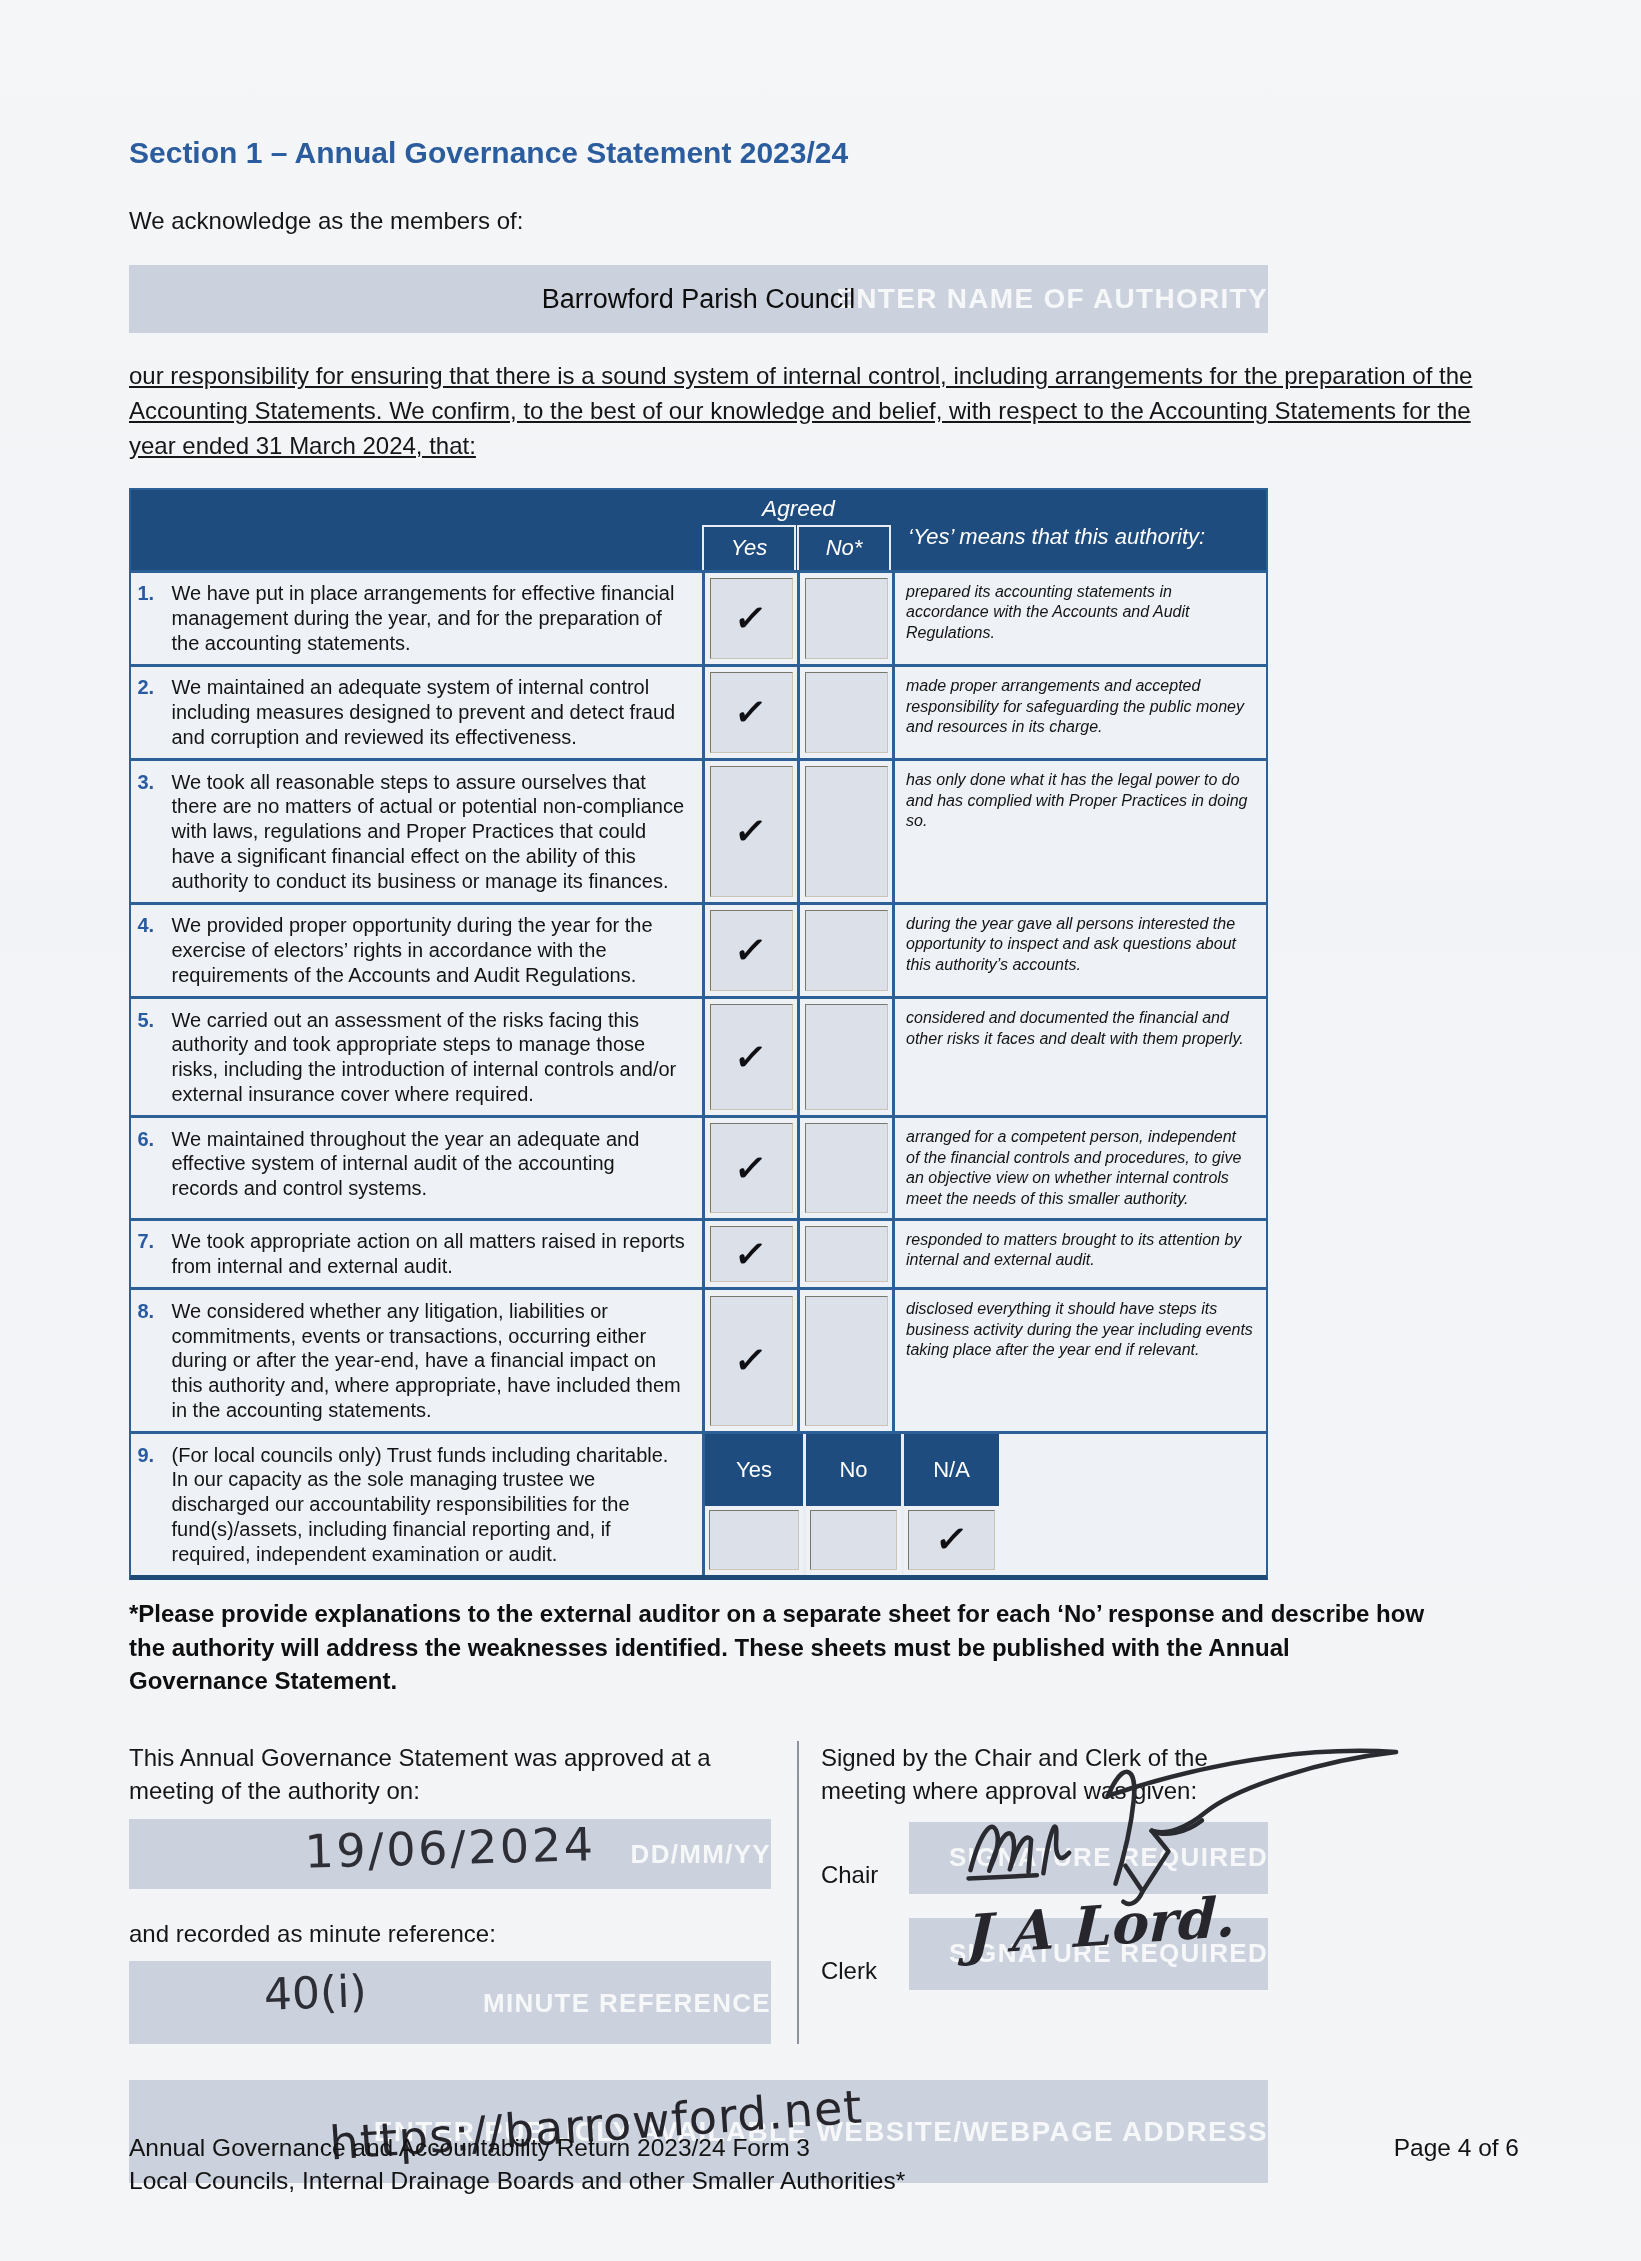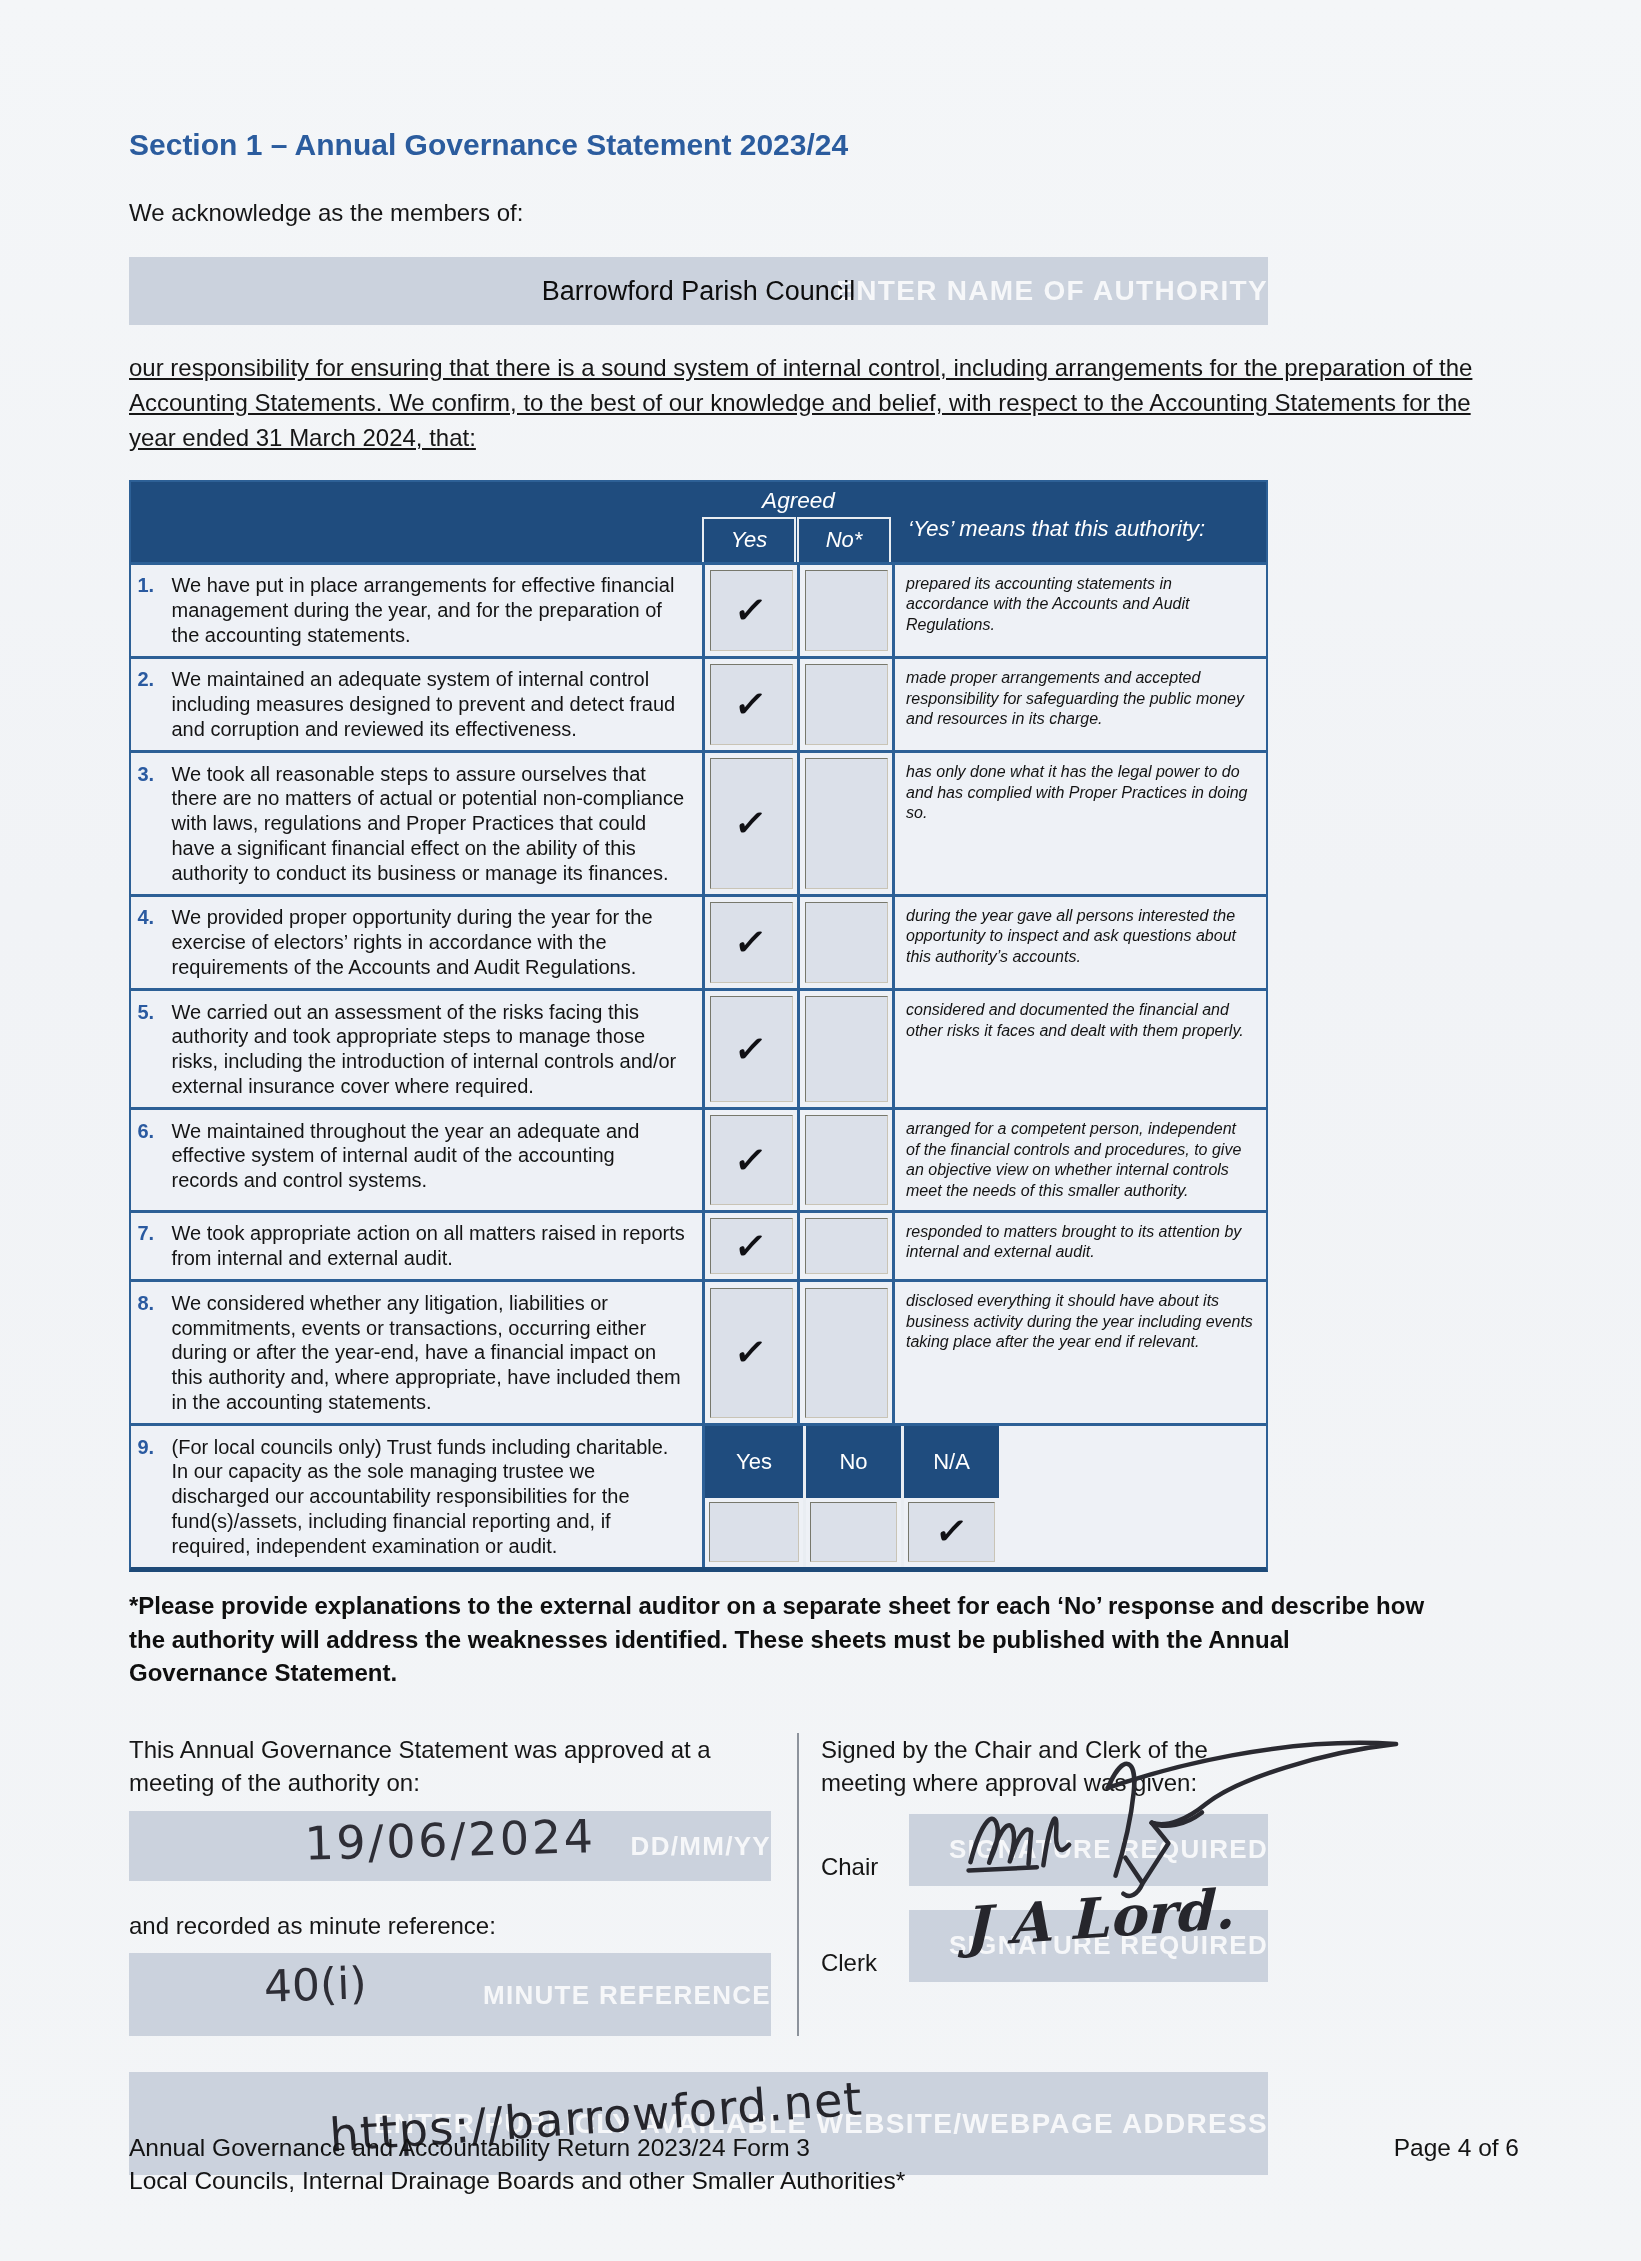--- a/index.html
+++ b/index.html
@@ -2,21 +2,21 @@
 <html style="font-size:10.3px"><head>
 <meta charset="utf-8">
 <style>
   html,body{margin:0;padding:0;}
   body{background:#e8eaec;font-family:"Liberation Sans",sans-serif;}
   .page{
     position:relative;width:1642px;height:2261px;margin:0 auto;
     background:#f2f4f6;color:#1c1c1e;overflow:hidden;
     background-image:linear-gradient(180deg,#f4f6f8 0%,#f1f3f6 40%,#f3f5f7 100%);
   }
-  .content{position:absolute;left:129px;top:4px;width:1139px;}
+  .content{position:absolute;left:129px;top:12px;width:1139px;}
 
   .title{margin-top:124px;font-size:30px;font-weight:bold;color:#2b5c9e;letter-spacing:0px;}
   .intro{margin-top:37px;font-size:24px;color:#161616;}
 
   .banner{
     position:relative;margin-top:30px;height:68px;background:#cbd2dd;
     display:flex;align-items:center;justify-content:center;
   }
   .ghost{
     position:absolute;left:0;right:0;text-align:right;
@@ -241,21 +241,21 @@
             <span>We considered whether any litigation, liabilities or commitments, events or transactions, occurring either during or after the year-end, have a financial impact on this authority and, where appropriate, have included them in the accounting statements.</span>
           </div>
         <div class="ccol">
             <div class="cbox">
               <span class="tick">✓</span>
             </div>
           </div>
         <div class="ccol">
             <div class="cbox"></div>
           </div>
-        <div class="expl">disclosed everything it should have about its business activity during the year including events taking place after the year end if relevant.</div>
+        <div class="expl">disclosed everything it should have steps its business activity during the year including events taking place after the year end if relevant.</div>
       </div>
 
       <div class="trow">
         <div class="stmt">
             <span class="num">9.</span>
             <span>(For local councils only) Trust funds including charitable. In our capacity as the sole managing trustee we discharged our accountability responsibilities for the fund(s)/assets, including financial reporting and, if required, independent examination or audit.</span>
           </div>
         <div class="r9mid">
           <div class="r9col">
             <div class="r9head">Yes</div>

